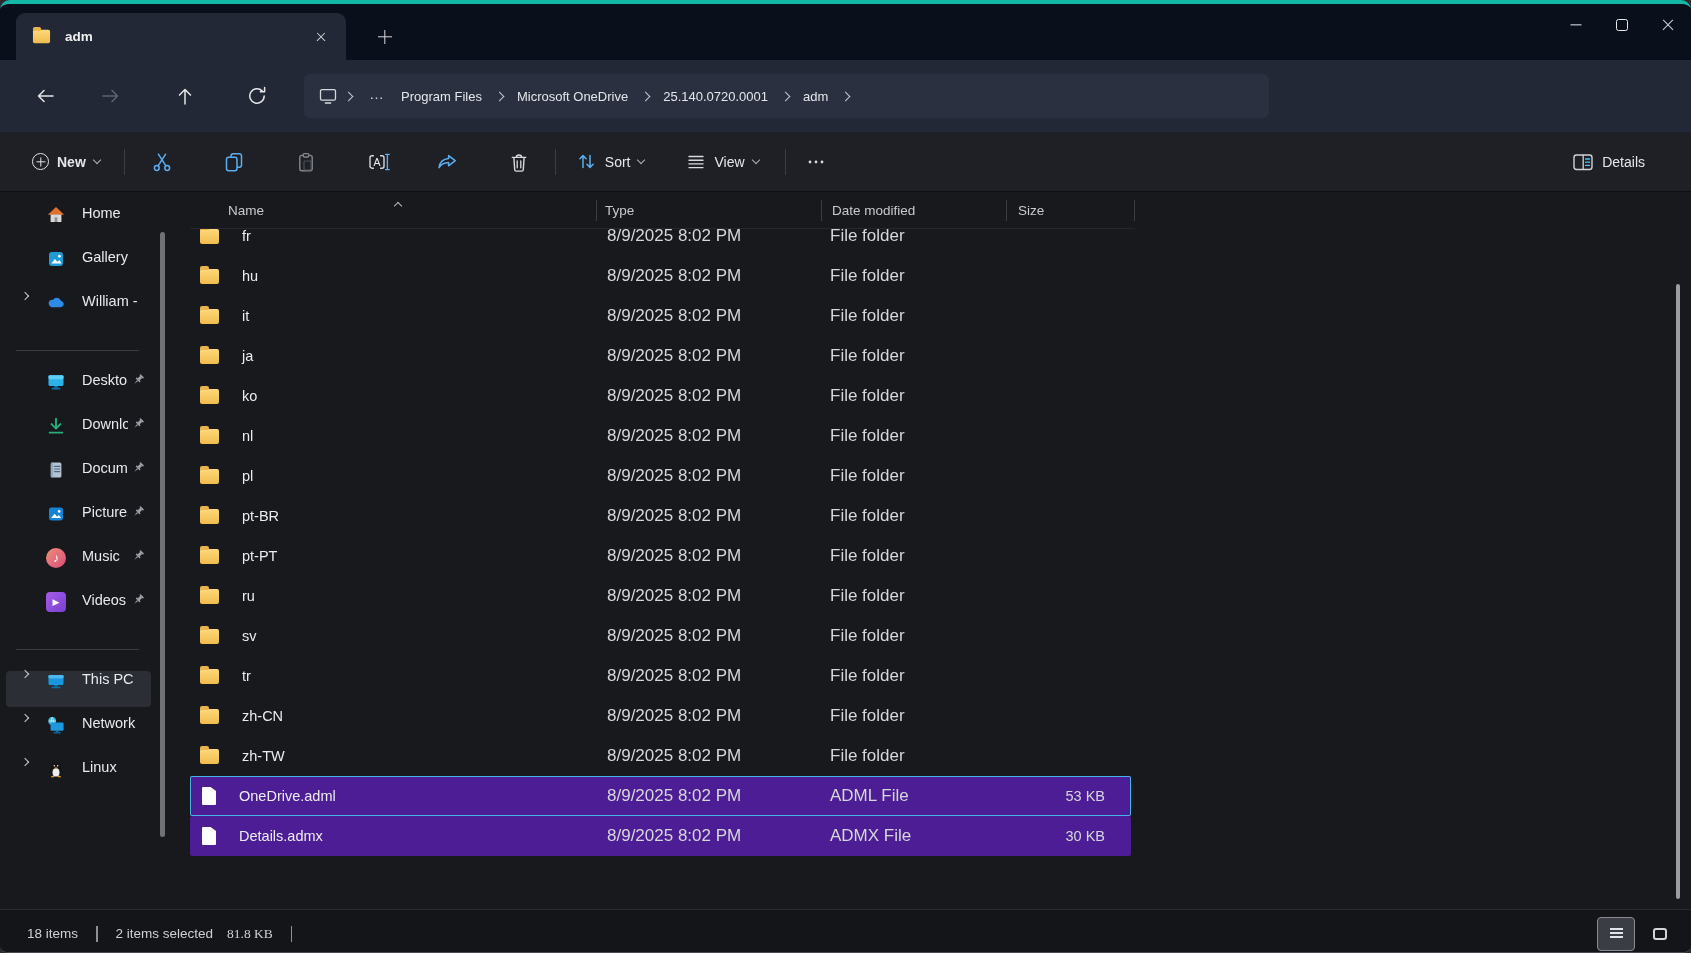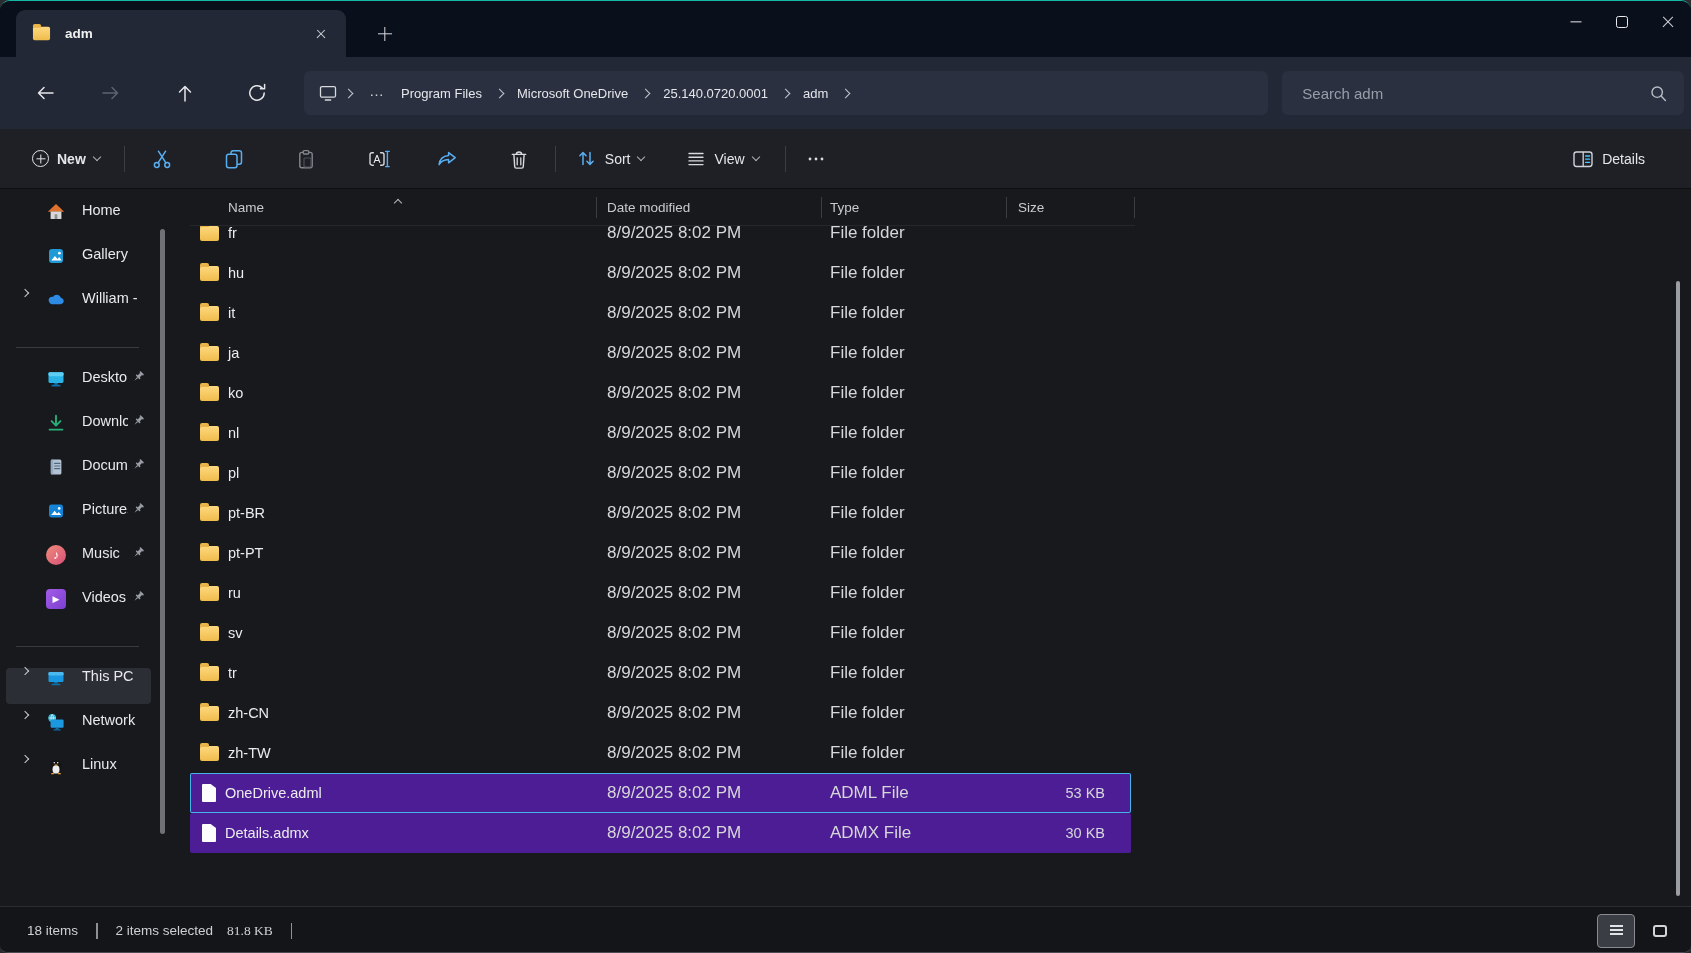--- a/index.html
+++ b/index.html
@@ -1,18 +1,18 @@
 <!DOCTYPE html>
 <html><head>
 <meta charset="utf-8">
 <style>
   * { margin:0; padding:0; box-sizing:border-box; }
   html,body { width:1691px; height:953px; background:#2b2b30; font-family:"Liberation Sans", sans-serif; overflow:hidden; }
   .window { position:relative; width:1691px; height:953px; border-radius:10px 10px 8px 8px; overflow:hidden;
-            background:#18191d; border-top:1px solid #14b8a6; border-bottom:1px solid #4a4a52; }
+            background:#18191d; border-top:4px solid #14b8a6; border-bottom:1px solid #4a4a52; }
 
   
   .titlebar { height:56px; background:#0a0f1c; display:flex; align-items:flex-end; }
   .tab { width:330px; height:47px; margin-left:16px; background:#232836; border-radius:9px 9px 0 0;
          display:flex; align-items:center; padding:0 12px 0 16px; }
   .tab-title { color:#f0f0f0; font-size:13.5px; font-weight:bold; margin-left:14px; }
   .tab-close { margin-left:auto; width:26px; height:26px; border-radius:4px; position:relative; cursor:default; }
   .xbar { position:absolute; left:50%; top:50%; width:11px; height:1.3px; background:#cdd0d6; }
   .xbar.a { transform:translate(-50%,-50%) rotate(45deg); } .xbar.b { transform:translate(-50%,-50%) rotate(-45deg); }
   .newtab { width:34px; height:34px; margin:0 0 6px 22px; position:relative; border-radius:4px; }
@@ -75,21 +75,21 @@
   .sortcaret { position:absolute; left:205px; top:3px; }
   .sortcaret .cv { width:6px; height:6px; border-color:#b9b9bd; }
 
   .rows { overflow:hidden; height:680px; }
   .row { width:941px; margin-left:33px; height:40px; display:grid; grid-template-columns:407px 225px 185px 124px;
          align-items:center; border-radius:2px; }
   .row.clipped { margin-top:-13px; }
   .row.selected { background:#4c1d95; }
   .row.focused { box-shadow:inset 0 0 0 1px #45b2e8; }
   .c-name { display:flex; align-items:center; padding-left:10px; color:#ececee; font-size:14.5px; }
-  .c-name .txt { margin-left:9px; white-space:nowrap; }
+  .c-name .txt { margin-left:23px; white-space:nowrap; }
   .c-date, .c-type { color:#d6d7da; font-size:17px; }
   .c-date { padding-left:10px; } .c-type { padding-left:8px; }
   .c-size { color:#d6d7da; font-size:14.5px; text-align:right; padding-right:26px; }
   .ic { flex:0 0 auto; }
   .ic-folder { width:19px; height:15px; position:relative; border-radius:2px; background:linear-gradient(180deg,#ffd97e,#efbc4d); }
   .ic-folder::before { content:""; position:absolute; top:-3px; left:0; width:9px; height:4px; border-radius:2px 2px 0 0; background:#e9b548; }
   .ic-file { width:14px; height:18px; margin-left:2px; background:#fdfdfd; border-radius:1px; clip-path:polygon(0 0,62% 0,100% 22%,100% 100%,0 100%); }
   .sb-main { position:absolute; right:11px; top:92px; width:4px; height:615px; background:#9a9da1; border-radius:2px; }
 
   
@@ -165,29 +165,20 @@
       <span class="crumb">Program Files</span>
       <span class="cv cv-right crumb-sep"></span>
       <span class="crumb">Microsoft OneDrive</span>
       <span class="cv cv-right crumb-sep"></span>
       <span class="crumb">25.140.0720.0001</span>
       <span class="cv cv-right crumb-sep"></span>
       <span class="crumb">adm</span>
       <span class="cv cv-right crumb-sep"></span>
     </div>
 
-    <div class="pill search">
-      <input type="text" placeholder="Search adm" style="">
-      <span>
-        <svg width="19" height="19" viewBox="0 0 19 19">
-            <circle cx="8.2" cy="8.2" r="5.2" fill="none" stroke="#b9bec6" stroke-width="1.4"></circle>
-            <path d="M12.1 12.1 16.4 16.4" stroke="#b9bec6" stroke-width="1.4" stroke-linecap="round"></path>
-          </svg>
-      </span>
-    </div>
   </div>
 
   <div class="toolbar">
     <div class="tbtn" style="margin-left:24px;">
       <span class="new-circle"></span>
       <span class="tbtn-label" style="font-weight:bold;">New</span>
       <span class="cv cv-down"></span>
     </div>
     <span class="tsep" style="margin-left:16px;"></span>
 
@@ -479,25 +470,25 @@
     </aside>
 
     <span class="sb-side"></span>
 
     <section class="content">
       <div class="lheader">
         <span class="sortcaret"><span class="cv cv-up"></span></span>
         <div class="hcell h-name">
             <span>Name</span>
           </div>
+        <div class="hcell h-type">
+            <span>Type</span>
+          </div>
         <div class="hcell h-date">
             <span>Date modified</span>
-          </div>
-        <div class="hcell h-type">
-            <span>Type</span>
           </div>
         <div class="hcell h-size">
             <span>Size</span>
           </div>
       </div>
 
       <div class="rows">
 
       <div class="row folder clipped">
             <span class="cell c-name">

